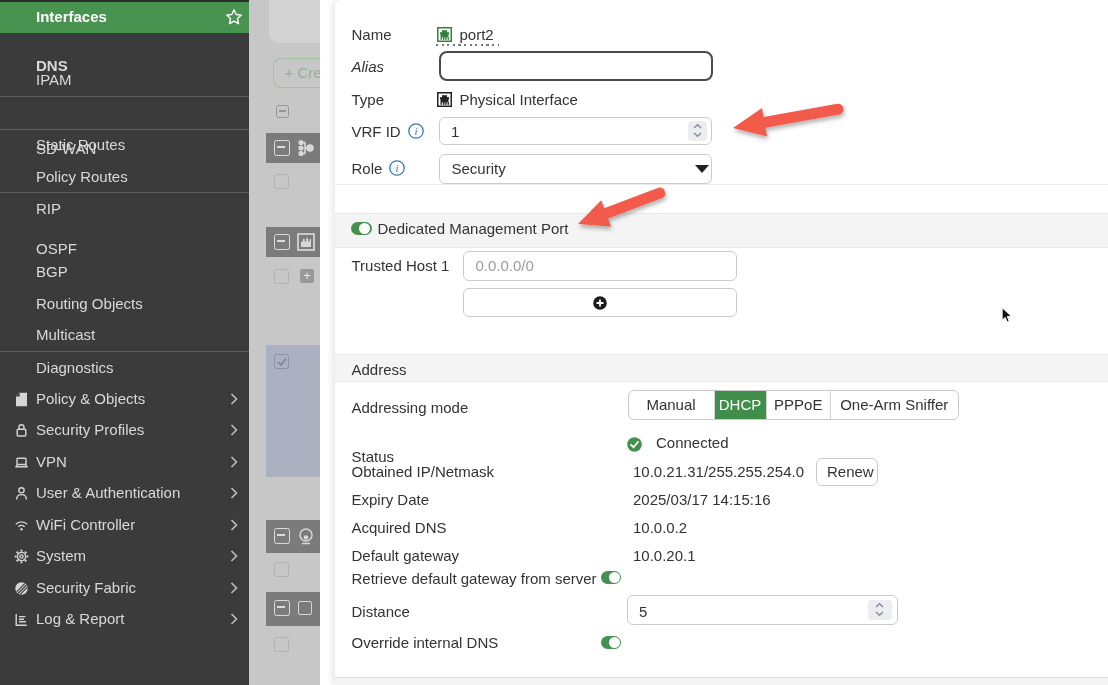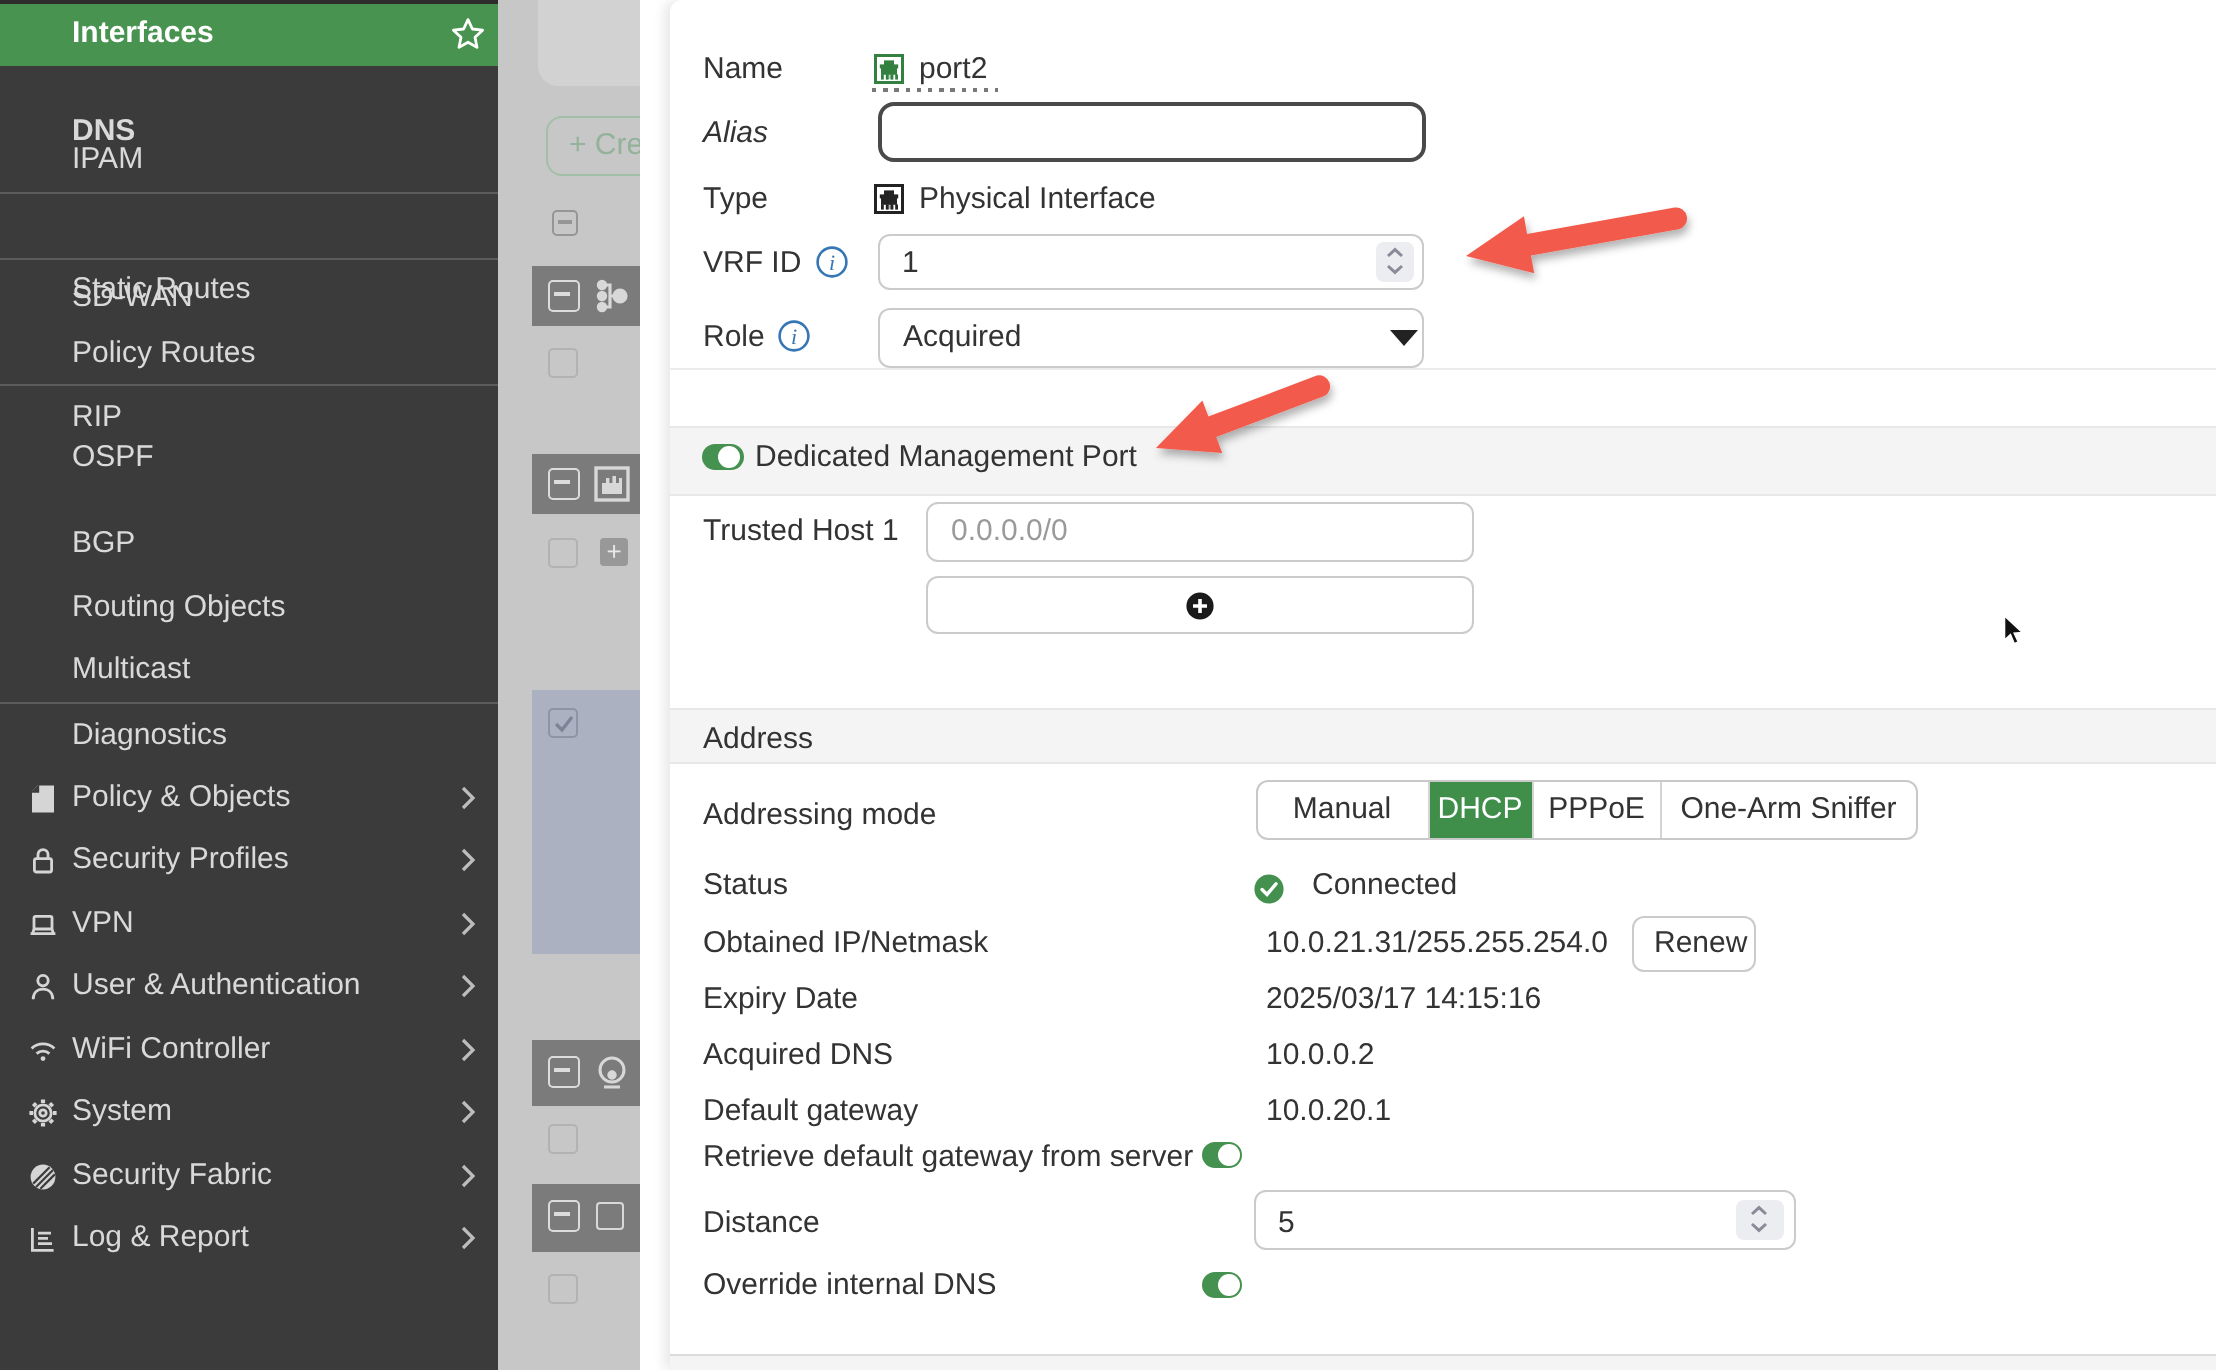--- a/index.html
+++ b/index.html
@@ -66,21 +66,21 @@
     <div class="sbitem" style="top:128.5px;">
         <span class="txt">Static Routes</span>
       </div>
     <div class="sbitem" style="top:160.5px;">
         <span class="txt">Policy Routes</span>
       </div>
     <div class="sbsep" style="top:192px;"></div>
     <div class="sbitem" style="top:192.5px;">
         <span class="txt">RIP</span>
       </div>
-    <div class="sbitem" style="top:213px;text-align:center;">
+    <div class="sbitem" style="top:233px;text-align:center;">
         <span class="txt">OSPF</span>
       </div>
     <div class="sbitem" style="top:256px;">
         <span class="txt">BGP</span>
       </div>
     <div class="sbitem" style="top:287.5px;">
         <span class="txt">Routing Objects</span>
       </div>
     <div class="sbitem" style="top:319px;">
         <span class="txt">Multicast</span>
@@ -300,21 +300,21 @@
           <path d="M3 10 L6.5 13.2 L10 10"></path>
         </g>
       </svg>
 
     <div class="lbl" style="top:160px;">Role</div>
     <svg class="abs" style="left:54px;top:160px;" width="16" height="16" viewBox="0 0 16 16">
         <circle cx="8" cy="8" r="7.2" fill="#fff" stroke="#3577b5" stroke-width="1.3"></circle>
         <text x="8" y="12" font-size="11" font-family="Liberation Serif" font-style="italic" fill="#3577b5" text-anchor="middle">i</text>
       </svg>
     <div class="inp" style="left:104px;top:153.5px;width:273px;height:30px;"></div>
-    <div class="val" style="left:116.5px;top:160px;">Acquired</div>
+    <div class="val" style="left:116.5px;top:160px;">Security</div>
     <div style="position:absolute;left:360px;top:165px;width:0;height:0;border-left:7px solid transparent;border-right:7px solid transparent;border-top:8px solid #222;"></div>
 
     <div style="position:absolute;left:0;top:184px;width:773px;border-top:1px solid #ececec;"></div>
 
     <div class="band" style="top:212.5px;height:35px;"></div>
     <div class="toggle" style="left:16px;top:221.5px;"></div>
     <div class="lbl" style="left:42.5px;top:220px;">Dedicated Management Port</div>
 
     <div class="lbl" style="top:257px;">Trusted Host 1</div>
     <div class="inp" style="left:128px;top:251px;width:273.5px;height:29.5px;"></div>
@@ -329,21 +329,21 @@
     <div class="lbl" style="top:360.5px;">Address</div>
 
     <div class="lbl" style="top:398.5px;">Addressing mode</div>
     <div id="seg">
       <div style="width:86px;">Manual</div>
         <div class="on" style="width:52px;">DHCP</div>
         <div style="width:64.5px;">PPPoE</div>
         <div style="width:126.5px;">One-Arm Sniffer</div>
     </div>
 
-    <div class="lbl" style="top:434px;">Status</div>
+    <div class="lbl" style="top:448px;">Status</div>
     <svg class="abs" style="left:291.8px;top:436.8px;" width="15" height="15" viewBox="0 0 15 15">
         <circle cx="7.5" cy="7.5" r="7.3" fill="#44914f"></circle>
         <path d="M4 7.8 L6.5 10.2 L11 4.9" fill="none" stroke="#fff" stroke-width="1.7" stroke-linecap="round"></path>
       </svg>
     <div class="val" style="left:321px;top:434px;">Connected</div>
 
     <div class="lbl" style="top:463px;">Obtained IP/Netmask</div>
     <div class="val" style="left:298px;top:463px;">10.0.21.31/255.255.254.0</div>
     <div class="inp" style="left:481px;top:457.5px;width:61.5px;height:28.5px;"></div>
     <div class="val" style="left:492px;top:463px;">Renew</div>

